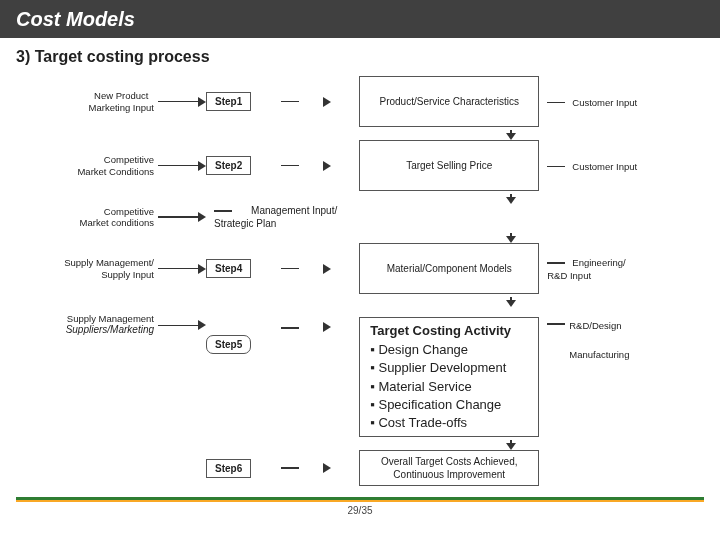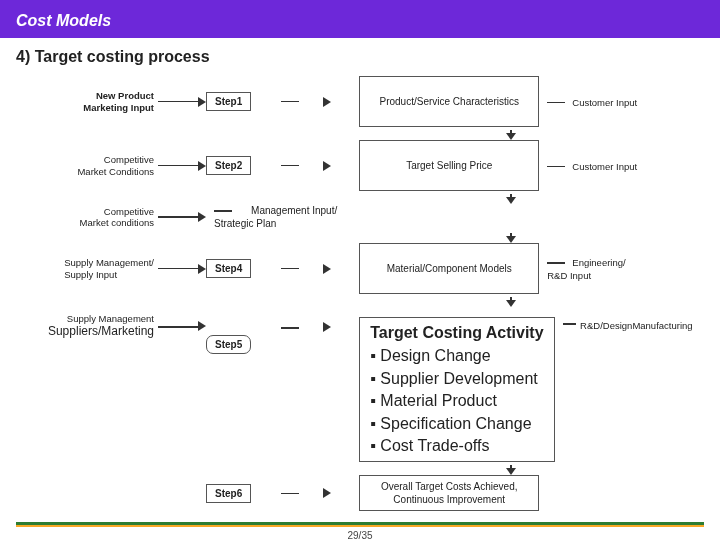--- a/index.html
+++ b/index.html
@@ -6,29 +6,29 @@
     body {
       font-family: Arial, sans-serif;
       background: #fff;
       width: 720px;
       height: 540px;
       overflow: hidden;
       font-size: 11px;
     }
 
     .header {
-      background: #6d28d9;
+      background: #404040;
       color: white;
       padding: 8px 16px;
-      font-size: 16px;
+      font-size: 20px;
       font-style: italic;
       font-weight: bold;
       height: 38px;
       display: flex;
-      align-items: flex-end;
+      align-items: center;
     }
 
     .content {
       padding: 10px 16px 4px 16px;
     }
 
     .title {
       font-size: 16px;
       font-weight: bold;
       margin-bottom: 10px;
@@ -61,21 +61,21 @@
       text-align: center;
       min-width: 180px;
       max-width: 200px;
       line-height: 1.3;
     }
 
     .step5-center {
       border: 1.5px solid #555;
       background: white;
       padding: 4px 10px;
-      font-size: 16px;
+      font-size: 13px;
       color: #222;
       min-width: 180px;
       max-width: 200px;
       line-height: 1.4;
     }
 
     .step5-title {
       font-weight: bold;
       margin-bottom: 1px;
     }
@@ -130,28 +130,28 @@
     }
   </style>
 </head>
 <body>
 
 <div class="header">
   <span>Cost Models</span>
 </div>
 
 <div class="content">
-  <div class="title">4) Target costing process</div>
+  <div class="title">3) Target costing process</div>
 
   <div class="flow-container">
 
     <div class="row-group">
       <div class="left-section">
         <div style="display:flex;flex-direction:column;align-items:flex-end;margin-right:4px;">
-          <span style="font-size:9.5px;color:#222;line-height:1.2;text-align:right;font-weight:bold;">New Product<br>Marketing Input</span>
+          <span style="font-size:9.5px;color:#222;line-height:1.2;text-align:center;">New Product<br>Marketing Input</span>
         </div>
         <div style="height:1.5px;background:#333;width:40px;"></div>
         <div style="width:0;height:0;border-top:5px solid transparent;border-bottom:5px solid transparent;border-left:8px solid #333;"></div>
       </div>
       <div class="mid-section">
         <div class="step-box">Step1</div>
         <div style="height:1.5px;background:#333;width:18px;"></div>
         <div style="width:0;height:0;border-top:5px solid transparent;border-bottom:5px solid transparent;border-left:8px solid #333;margin-right:4px;"></div>
         <div class="center-box">Product/Service Characteristics</div>
       </div>
@@ -206,21 +206,21 @@
     </div>
 
     <div style="margin-left:302px;display:flex;flex-direction:column;align-items:center;height:10px;">
       <div style="width:2px;height:6px;background:#333;"></div>
       <div style="width:0;height:0;border-left:5px solid transparent;border-right:5px solid transparent;border-top:7px solid #333;"></div>
     </div>
 
     <div class="row-group">
       <div class="left-section">
         <div style="display:flex;flex-direction:column;align-items:flex-end;margin-right:4px;">
-          <span style="font-size:9.5px;color:#222;line-height:1.2;">Supply Management/<br>Supply Input</span>
+          <span style="font-size:9.5px;color:#222;line-height:1.2;text-align:right;">Supply Management/<br>Supply Input</span>
         </div>
         <div style="height:1.5px;background:#333;width:40px;"></div>
         <div style="width:0;height:0;border-top:5px solid transparent;border-bottom:5px solid transparent;border-left:8px solid #333;"></div>
       </div>
       <div class="mid-section">
         <div class="step-box">Step4</div>
         <div style="height:1.5px;background:#333;width:18px;"></div>
         <div style="width:0;height:0;border-top:5px solid transparent;border-bottom:5px solid transparent;border-left:8px solid #333;margin-right:4px;"></div>
         <div class="center-box">Material/Component Models</div>
       </div>
@@ -232,42 +232,42 @@
 
     <div style="margin-left:302px;display:flex;flex-direction:column;align-items:center;height:10px;">
       <div style="width:2px;height:6px;background:#333;"></div>
       <div style="width:0;height:0;border-left:5px solid transparent;border-right:5px solid transparent;border-top:7px solid #333;"></div>
     </div>
 
     <div class="row-group" style="align-items:flex-start;">
       <div class="left-section" style="margin-top:6px;">
         <div style="display:flex;flex-direction:column;align-items:flex-end;margin-right:4px;">
           <span style="font-size:9.5px;color:#222;line-height:1.2;text-align:right;">Supply Management</span>
-          <span style="font-size:12px;color:#222;line-height:1.2;text-align:left;">Suppliers/Marketing</span>
+          <span style="font-size:10px;color:#222;line-height:1.2;text-align:left;font-style:italic;">Suppliers/Marketing</span>
         </div>
         <div style="height:1.5px;background:#333;width:40px;margin-top:2px;"></div>
         <div style="width:0;height:0;border-top:5px solid transparent;border-bottom:5px solid transparent;border-left:8px solid #333;margin-top:0;"></div>
       </div>
       <div class="mid-section" style="align-items:flex-start;margin-top:10px;">
         <div class="step-box" style="margin-top:18px;border-radius:7px;">Step5</div>
         <div style="height:1.5px;background:#333;width:18px;margin-top:10px;"></div>
         <div style="width:0;height:0;border-top:5px solid transparent;border-bottom:5px solid transparent;border-left:8px solid #333;margin-right:4px;margin-top:5px;"></div>
         <div class="step5-center">
           <div class="step5-title">Target Costing Activity</div>
           <div>▪ Design Change</div>
           <div>▪ Supplier Development</div>
-          <div>▪ Material Product</div>
+          <div>▪ Material Service</div>
           <div>▪ Specification Change</div>
           <div>▪ Cost Trade-offs</div>
         </div>
       </div>
       <div class="right-section" style="margin-top:12px;">
         <div style="display:flex;align-items:flex-start;">
           <div style="height:1.5px;background:#333;width:18px;display:inline-block;margin-top:4px;"></div>
-          <div style="display:flex;margin-left:4px;">
+          <div style="display:flex;flex-direction:column;margin-left:4px;gap:16px;">
             <span style="font-size:9.5px;color:#222;line-height:1.4;">R&amp;D/Design</span>
             <span style="font-size:9.5px;color:#222;line-height:1.4;">Manufacturing</span>
           </div>
         </div>
       </div>
     </div>
 
     <div style="margin-left:302px;display:flex;flex-direction:column;align-items:center;height:10px;">
       <div style="width:2px;height:6px;background:#333;"></div>
       <div style="width:0;height:0;border-left:5px solid transparent;border-right:5px solid transparent;border-top:7px solid #333;"></div>

